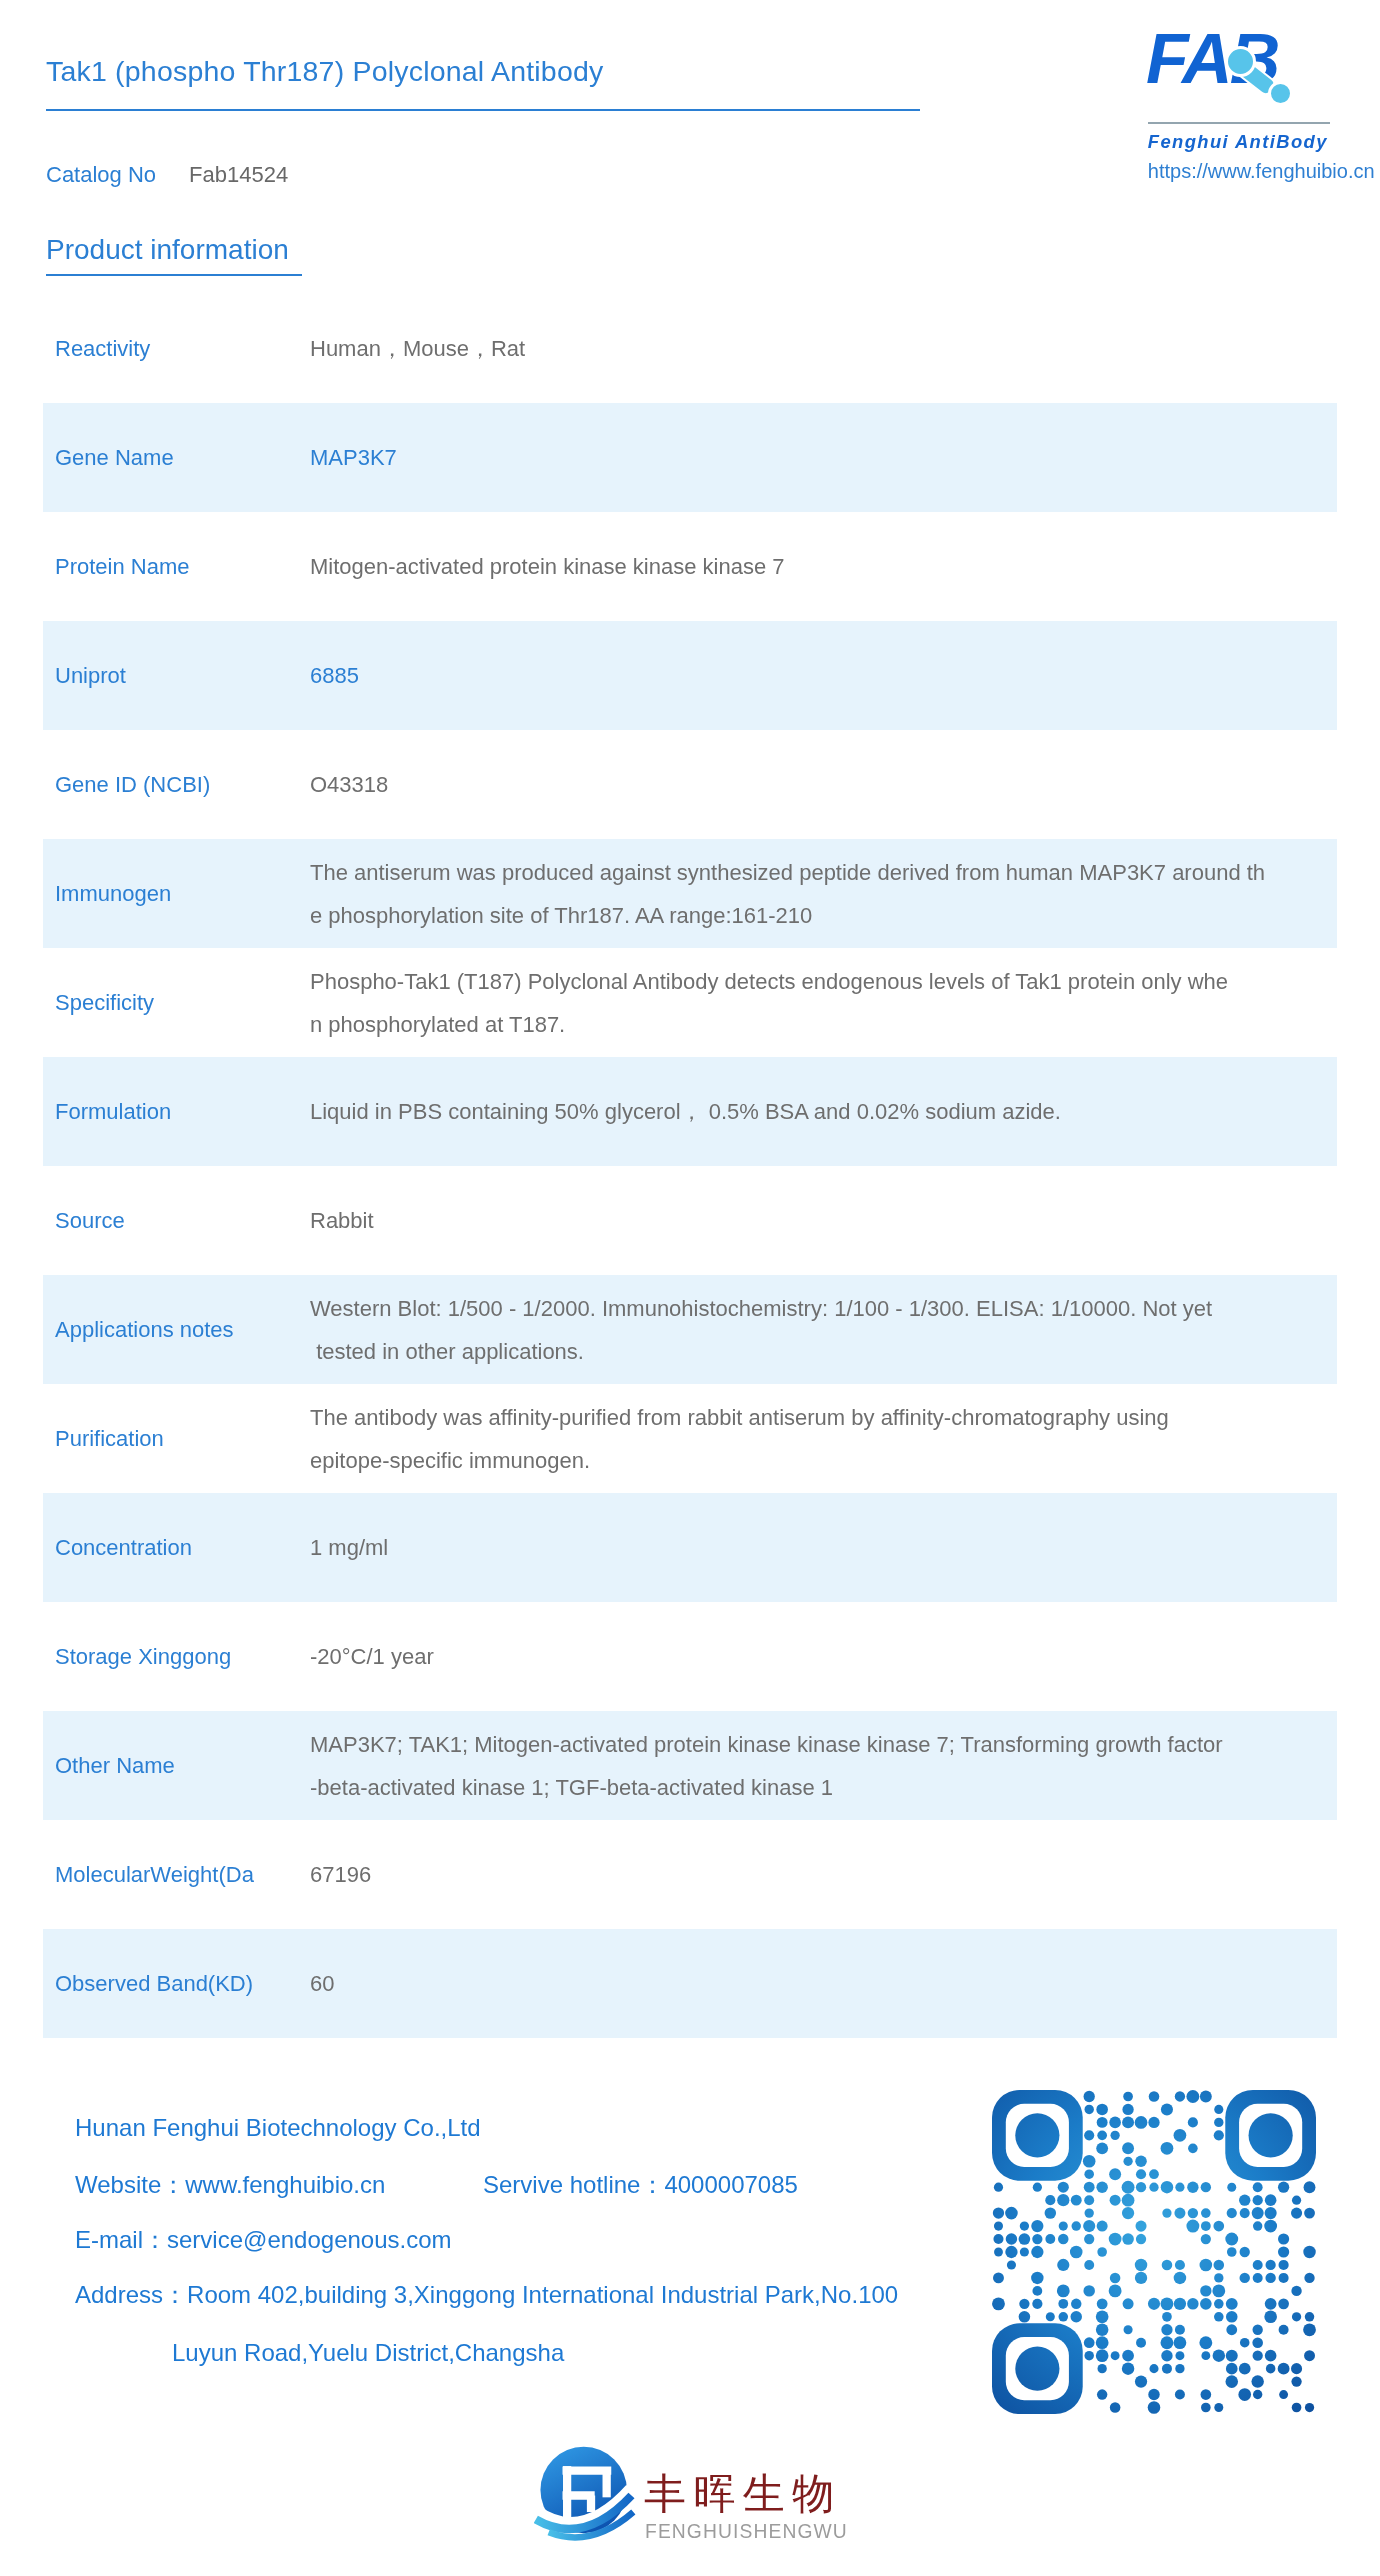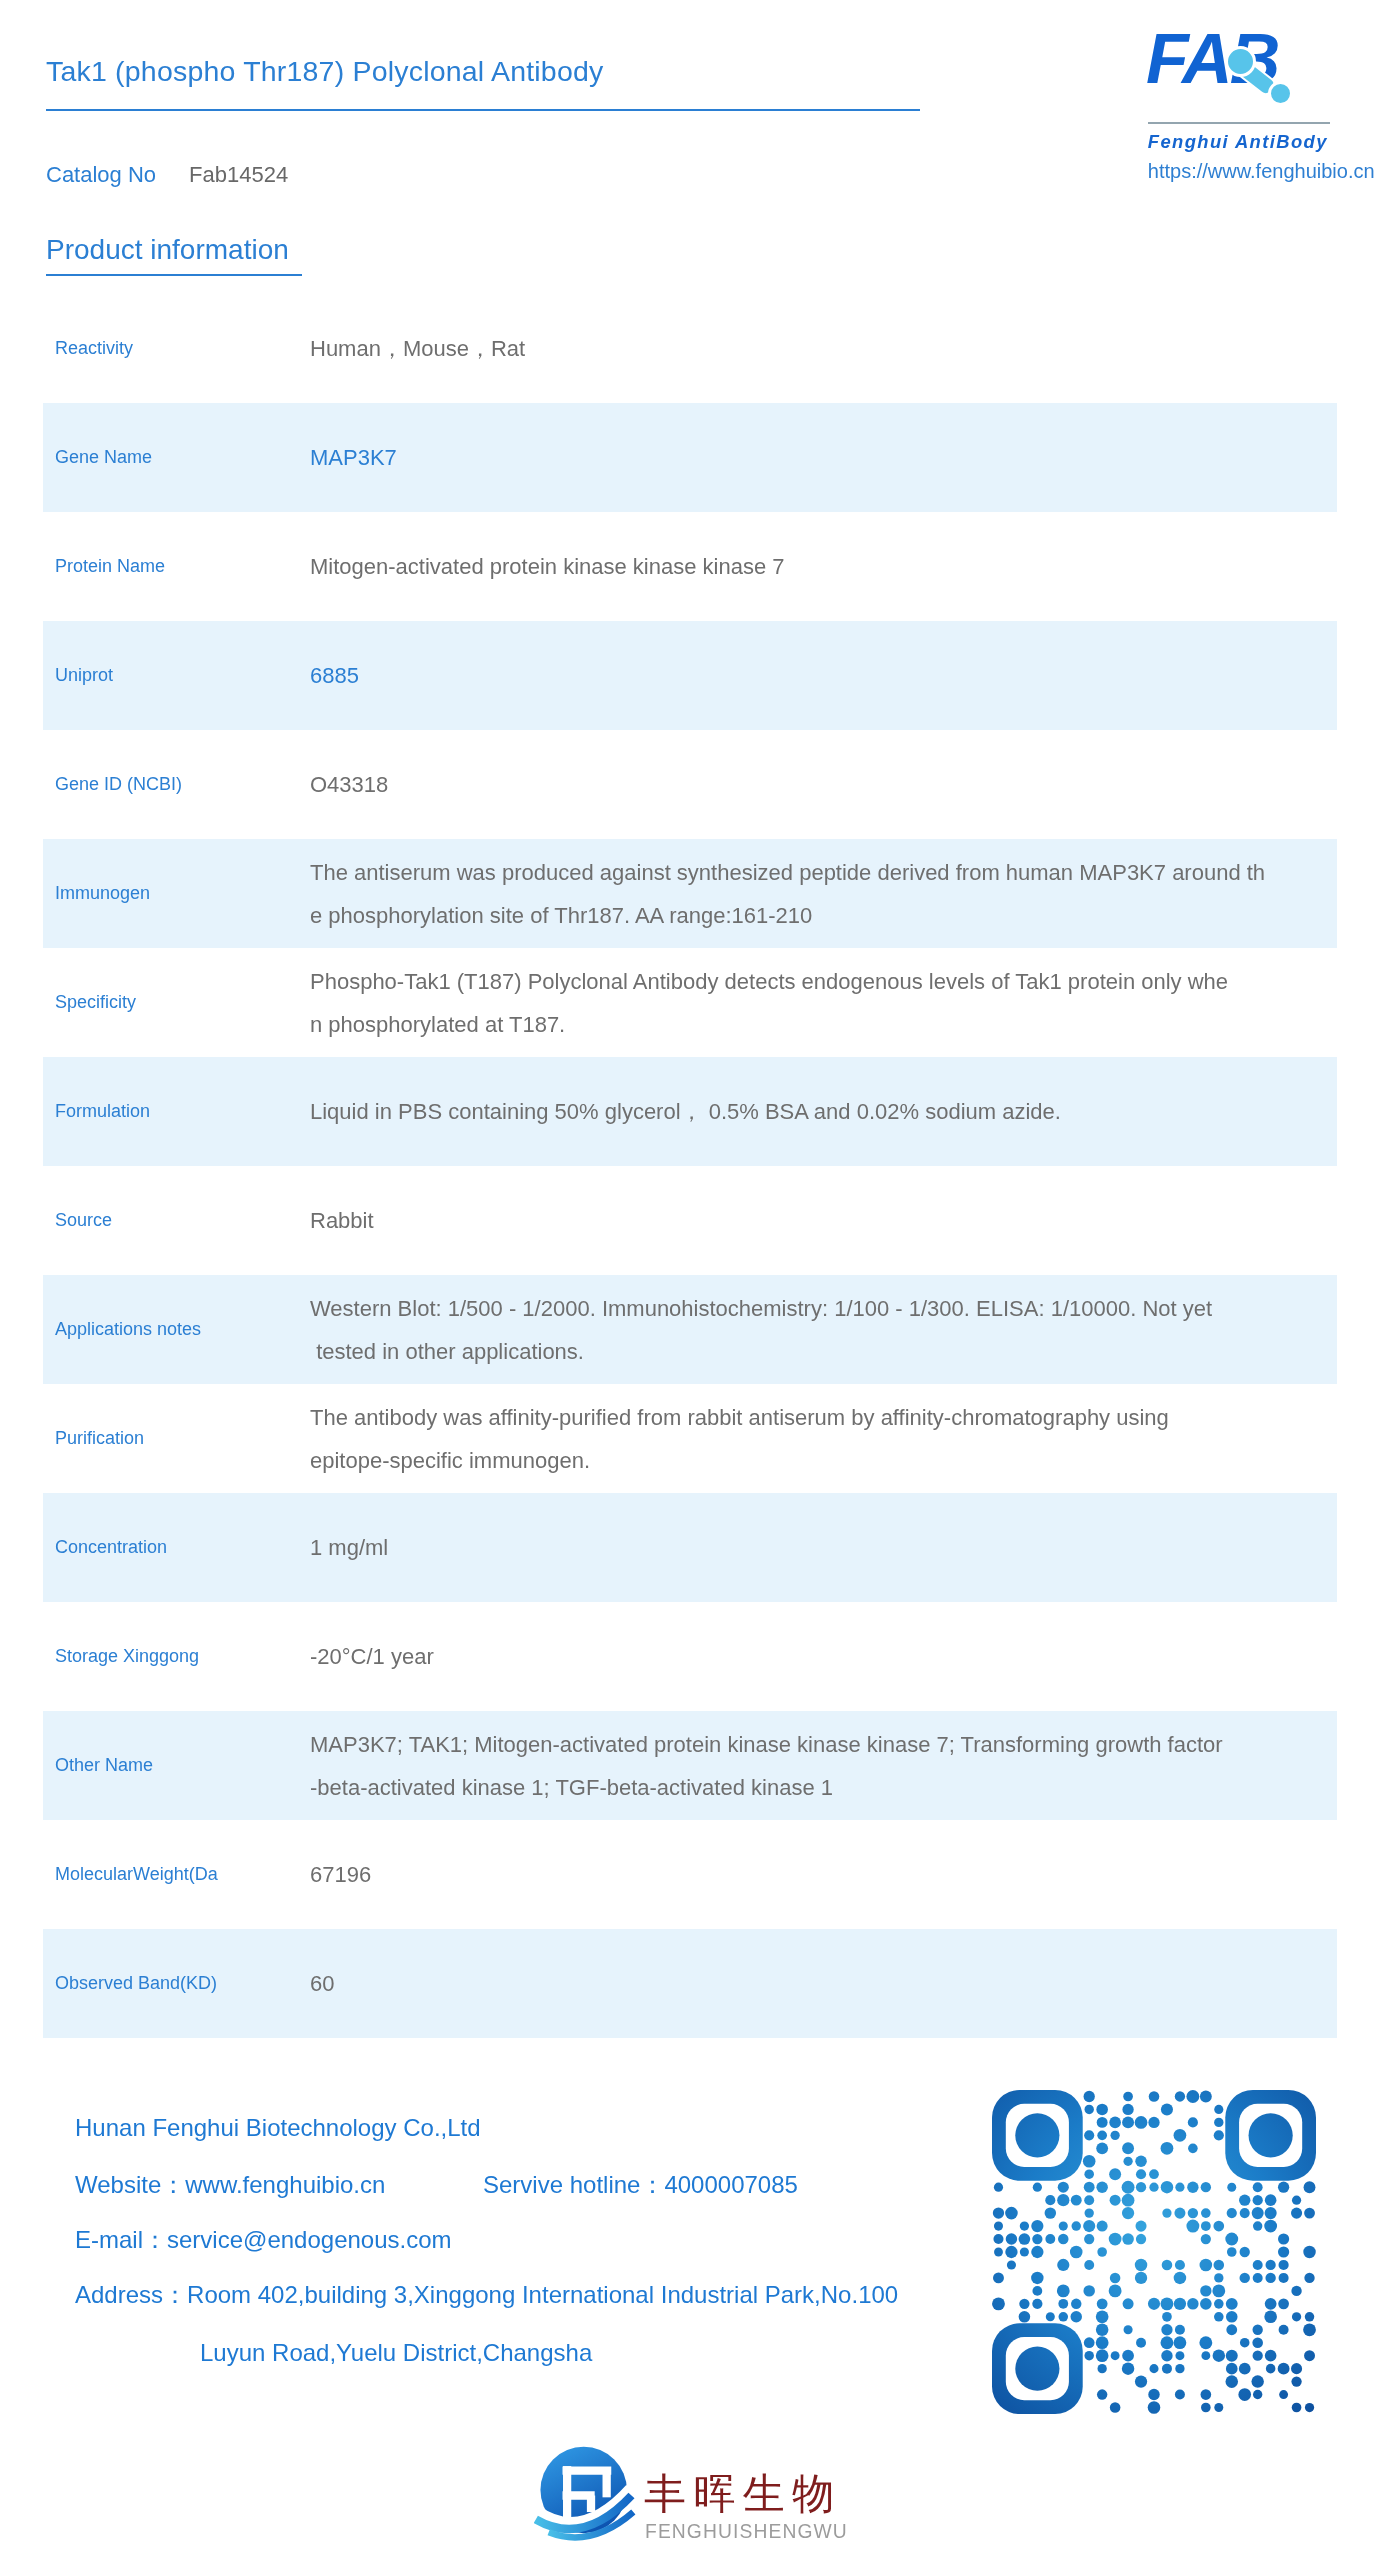--- a/index.html
+++ b/index.html
@@ -27,33 +27,33 @@
   .catalog .lbl{color:#2b7fd3;}
   .catalog .val{color:#686868;margin-left:33px;}
 
   .section-title{position:absolute;left:46px;top:234px;font-size:28px;color:#2b7fd3;
                  border-bottom:2.8px solid #2b7fd3;padding:0 13px 8.3px 0;}
 
   
   .info-table{position:absolute;left:43px;top:294px;width:1294px;}
   .row{display:flex;align-items:center;height:109px;background:#fff;}
   .row.alt{background:#e6f3fc;}
-  .row .label{width:267px;padding-left:12px;box-sizing:border-box;font-size:18px;color:#2b7fd3;
+  .row .label{width:267px;padding-left:12px;box-sizing:border-box;font-size:22px;color:#2b7fd3;
               flex:none;white-space:nowrap;}
   .row .value{flex:1;font-size:22px;color:#6e6e6e;line-height:43px;white-space:pre-wrap;padding-right:28px;}
   .row .value.blue{color:#2b7fd3;}
 
   
   .f-line{position:absolute;left:75px;font-size:24px;color:#1e79d3;white-space:nowrap;margin-top:28px;}
   .f-company{top:2086px;}
   .f-web{top:2141px;}
   .f-web .w1{display:inline-block;min-width:408px;}
   .f-mail{top:2196px;}
   .f-addr{top:2251px;}
-  .f-addr2{top:2311px;left:200px;}
+  .f-addr2{top:2311px;left:172px;}
 
   .qr{position:absolute;left:992px;top:2090px;width:324px;height:324px;}
 
   
   .blogo{position:absolute;left:534px;top:2444px;width:103px;height:103px;}
   .blogo-cn{position:absolute;left:644px;top:2466px;font-size:42px;color:#7f1d1d;letter-spacing:7.4px;
             font-family:"DejaVu Sans","Liberation Sans",sans-serif;}
   .blogo-en{position:absolute;left:645px;top:2521px;font-size:19.3px;color:#9c9c9c;letter-spacing:1.1px;}
 </style>
 </head>

